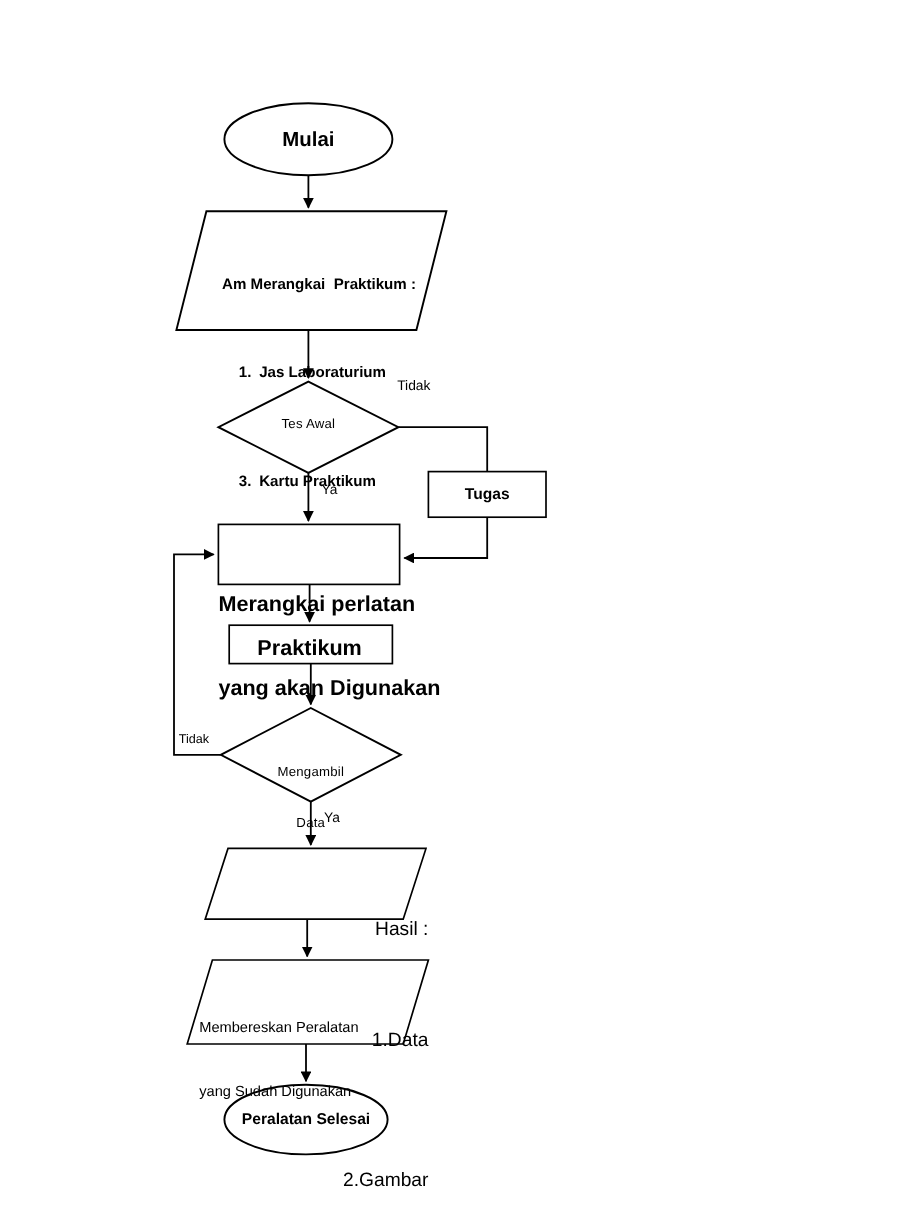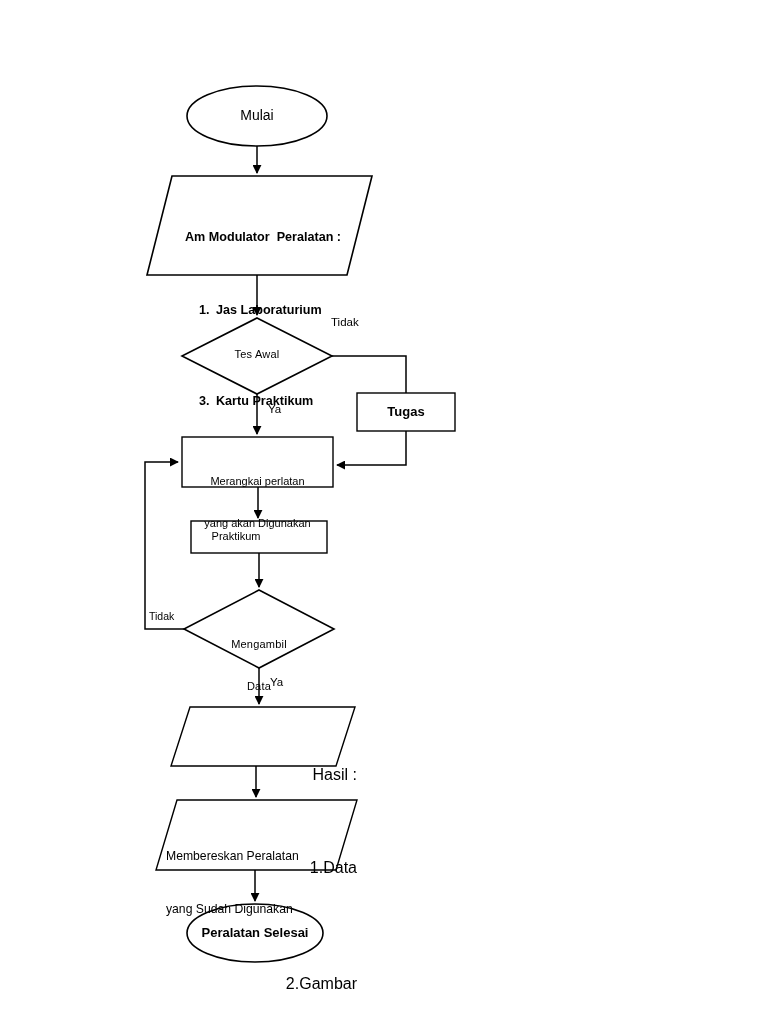--- a/index.html
+++ b/index.html
@@ -24,31 +24,31 @@
   }
   .node-label {
     position: absolute;
     text-align: center;
     color: #000;
     line-height: 1.30;
     white-space: pre;
     pointer-events: none;
   }
   .label-terminator {
-    font-size: 14px;
-    font-weight: normal;
+    font-size: 17px;
+    font-weight: bold;
   }
   .label-decision {
     font-size: 11px;
     font-weight: normal;
     letter-spacing: 0.2px;
   }
   .label-process {
-    font-size: 11px;
-    font-weight: normal;
+    font-size: 18px;
+    font-weight: bold;
   }
   .label-process-bold {
     font-size: 13px;
     font-weight: bold;
   }
   .label-io-bold {
     font-size: 12.6px;
     font-weight: bold;
     text-align: left;
     line-height: 1.45;
@@ -138,39 +138,39 @@
   <line x1="259" y1="668" x2="259" y2="704" stroke="#000000" stroke-width="1.5" marker-end="url(#arrow)"></line>
 
   <line x1="256" y1="766" x2="256" y2="797" stroke="#000000" stroke-width="1.5" marker-end="url(#arrow)"></line>
 
   <line x1="255" y1="870" x2="255" y2="901" stroke="#000000" stroke-width="1.5" marker-end="url(#arrow)"></line>
 </svg>
 
 <div class="node-label label-terminator" style="left:187px; top:106px; width:140px;">Mulai</div>
 
 <div class="node-label label-io-bold" style="left:185px; top:191px; width:190px;">
-  <span class="ol-row">Am Modulator  Peralatan :</span>
+  <span class="ol-row">Am Merangkai  Praktikum :</span>
   <span class="ol-row">
     <span class="ol-num">1.</span><span>Jas Laboraturium</span>
   </span>
   <span class="ol-row">
     <span class="ol-num">3.</span><span>Kartu Praktikum</span>
   </span>
 </div>
 
 <div class="node-label label-decision" style="left:192px; top:347px; width:130px;">Tes Awal</div>
 
 <div class="node-label label-process-bold" style="left:357px; top:404px; width:98px;">Tugas</div>
 
 <div class="node-label label-process" style="left:182px; top:445px; width:151px;">
   <span class="ol-row">Merangkai perlatan</span>
   <span class="ol-row">yang akan Digunakan</span>
 </div>
 
-<div class="node-label label-process" style="left:176px; top:529px; width:120px;">Praktikum</div>
+<div class="node-label label-process" style="left:198px; top:529px; width:120px;">Praktikum</div>
 
 <div class="node-label label-decision" style="left:194px; top:608px; width:130px;">
   <span class="ol-row">Mengambil</span>
   <span class="ol-row">Data</span>
 </div>
 
 <div class="node-label label-io" style="left:217px; top:717px; width:140px;">
   <span class="ol-row">Hasil :</span>
   <span class="ol-row">
     <span class="ol-num">1.</span><span>Data</span>

